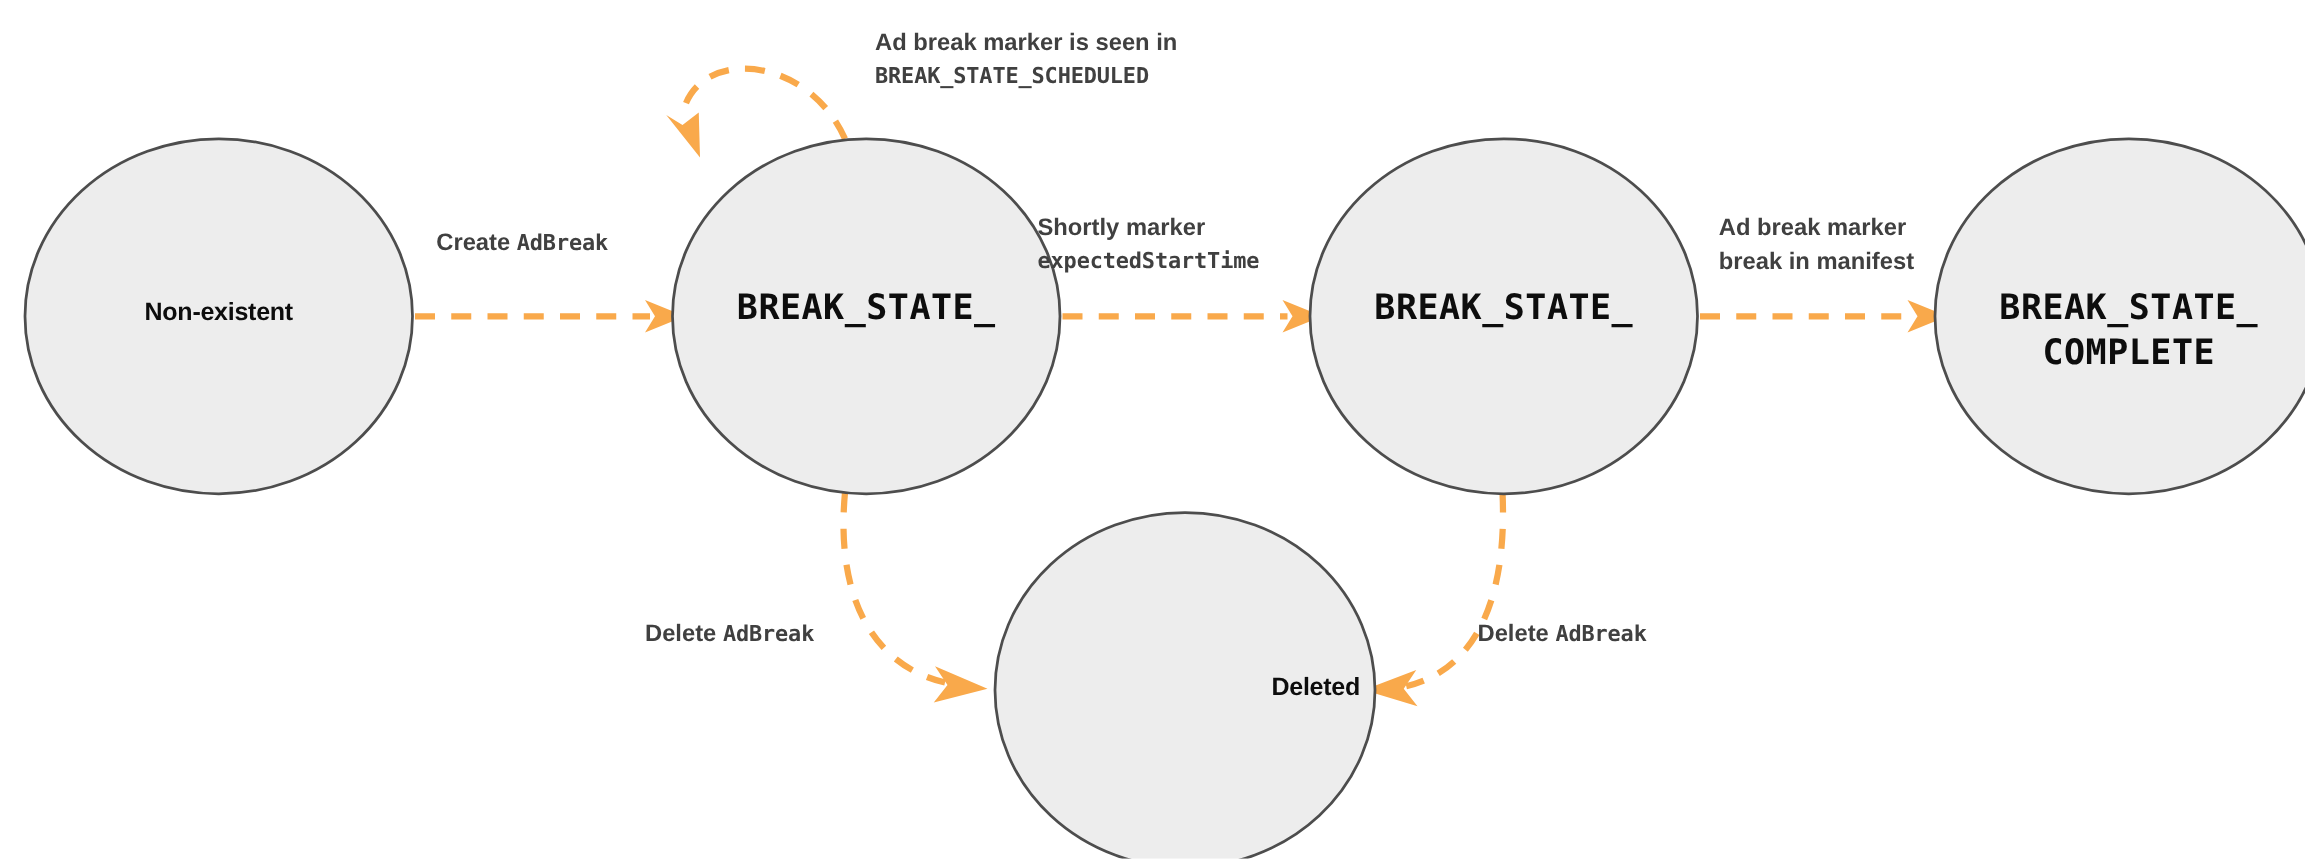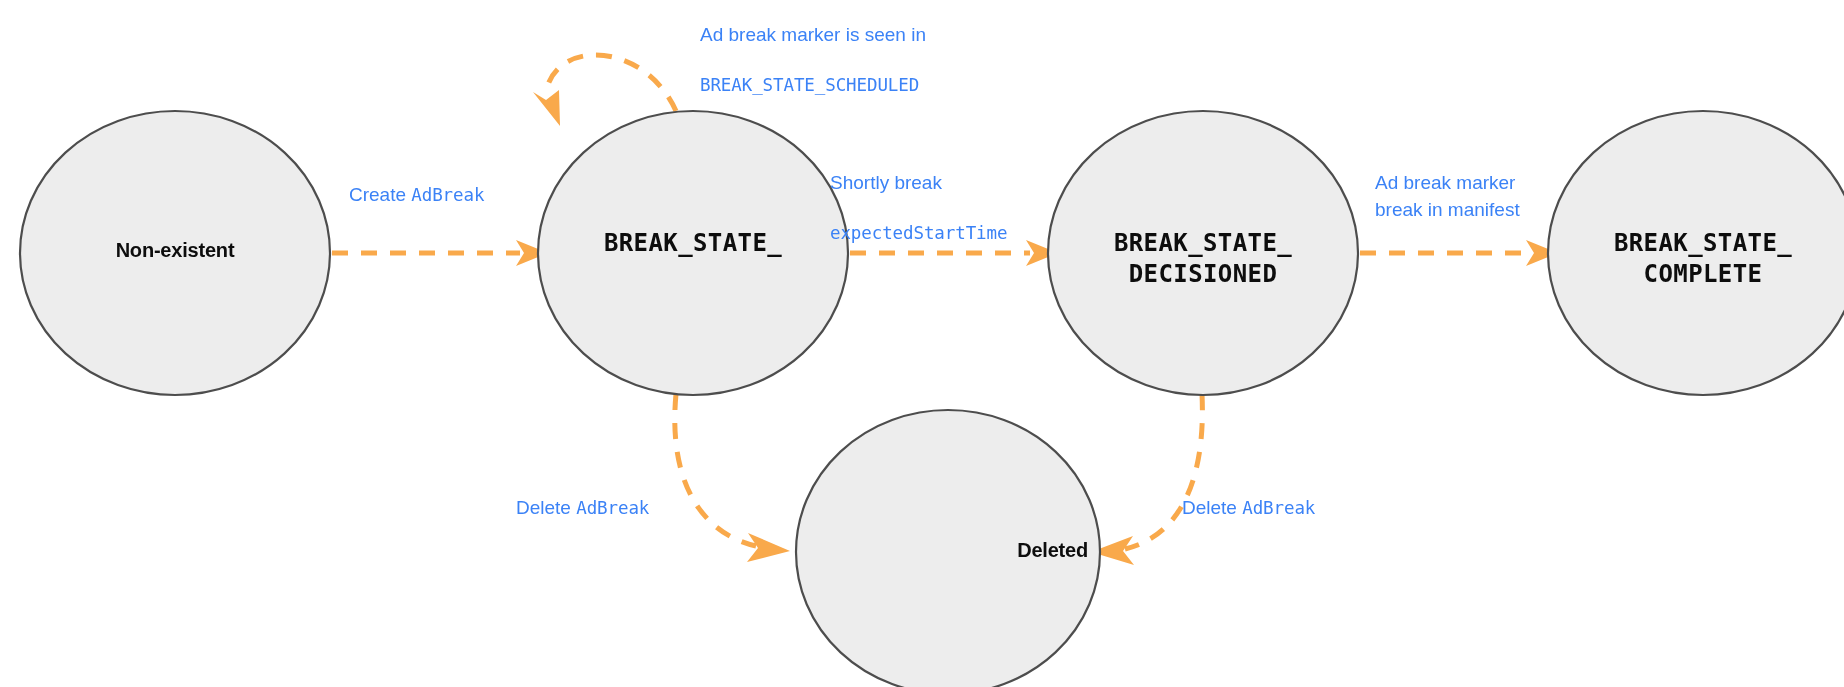--- a/index.html
+++ b/index.html
@@ -45,44 +45,43 @@
   .node-label {
     position: absolute;
     text-align: center;
     color: #0d0d0d;
     pointer-events: none;
     line-height: 1.28;
   }
   .node-label.mono {
     font-family: "DejaVu Sans Mono", "Liberation Mono", monospace;
     font-weight: 700;
-    font-size: 24px;
+    font-size: 28px;
     letter-spacing: 0.4px;
   }
   .node-label.sans {
     font-family: "Liberation Sans", sans-serif;
     font-weight: 700;
     font-size: 20px;
     letter-spacing: -0.2px;
   }
   .edge-label {
     position: absolute;
-    color: #3b82f6;
+    color: #404040;
     font-family: "Liberation Sans", sans-serif;
     font-size: 19px;
-    font-weight: 400;
+    font-weight: 700;
     line-height: 1.42;
     white-space: nowrap;
     pointer-events: none;
   }
   .edge-label .code {
     font-family: "DejaVu Sans Mono", "Liberation Mono", monospace;
     font-size: 17.5px;
     letter-spacing: -0.1px;
-    margin-top: 24px;
   }
   .edge-label.left { text-align: left; }
 </style>
 </head>
 <body>
 
 <div id="diagram-root">
 
   <svg class="diagram-canvas" viewBox="0 0 1844 687" xmlns="http://www.w3.org/2000/svg">
 
@@ -126,21 +125,20 @@
   <div class="node-label sans" style="left:35px; top:238px; width:280px;">
     <span>Non-existent</span>
   </div>
 
   <div class="node-label mono" style="left:553px; top:228px; width:280px;">
     <div>BREAK_STATE_</div>
   </div>
 
   <div class="node-label mono" style="left:1063px; top:228px; width:280px;">
     <div>BREAK_STATE_</div>
-    <div>DECISIONED</div>
   </div>
 
   <div class="node-label mono" style="left:1563px; top:228px; width:280px;">
     <div>BREAK_STATE_</div>
     <div>COMPLETE</div>
   </div>
 
   <div class="node-label sans" style="left:808px; top:538px; width:280px;text-align:right;">
     <span>Deleted</span>
   </div>
@@ -148,21 +146,21 @@
   <div class="edge-label left" style="left:349px; top:182px;">
     <span>Create </span><span class="code">AdBreak</span>
   </div>
 
   <div class="edge-label left" style="left:700px; top:22px;">
     <div>Ad break marker is seen in</div>
     <div class="code">BREAK_STATE_SCHEDULED</div>
   </div>
 
   <div class="edge-label left" style="left:830px; top:170px;">
-    <div>Shortly break</div>
+    <div>Shortly marker</div>
     <div class="code">expectedStartTime</div>
   </div>
 
   <div class="edge-label left" style="left:1375px; top:170px;">
     <div>Ad break marker</div>
     <div>break in manifest</div>
   </div>
 
   <div class="edge-label left" style="left:516px; top:495px;">
     <span>Delete </span><span class="code">AdBreak</span>

